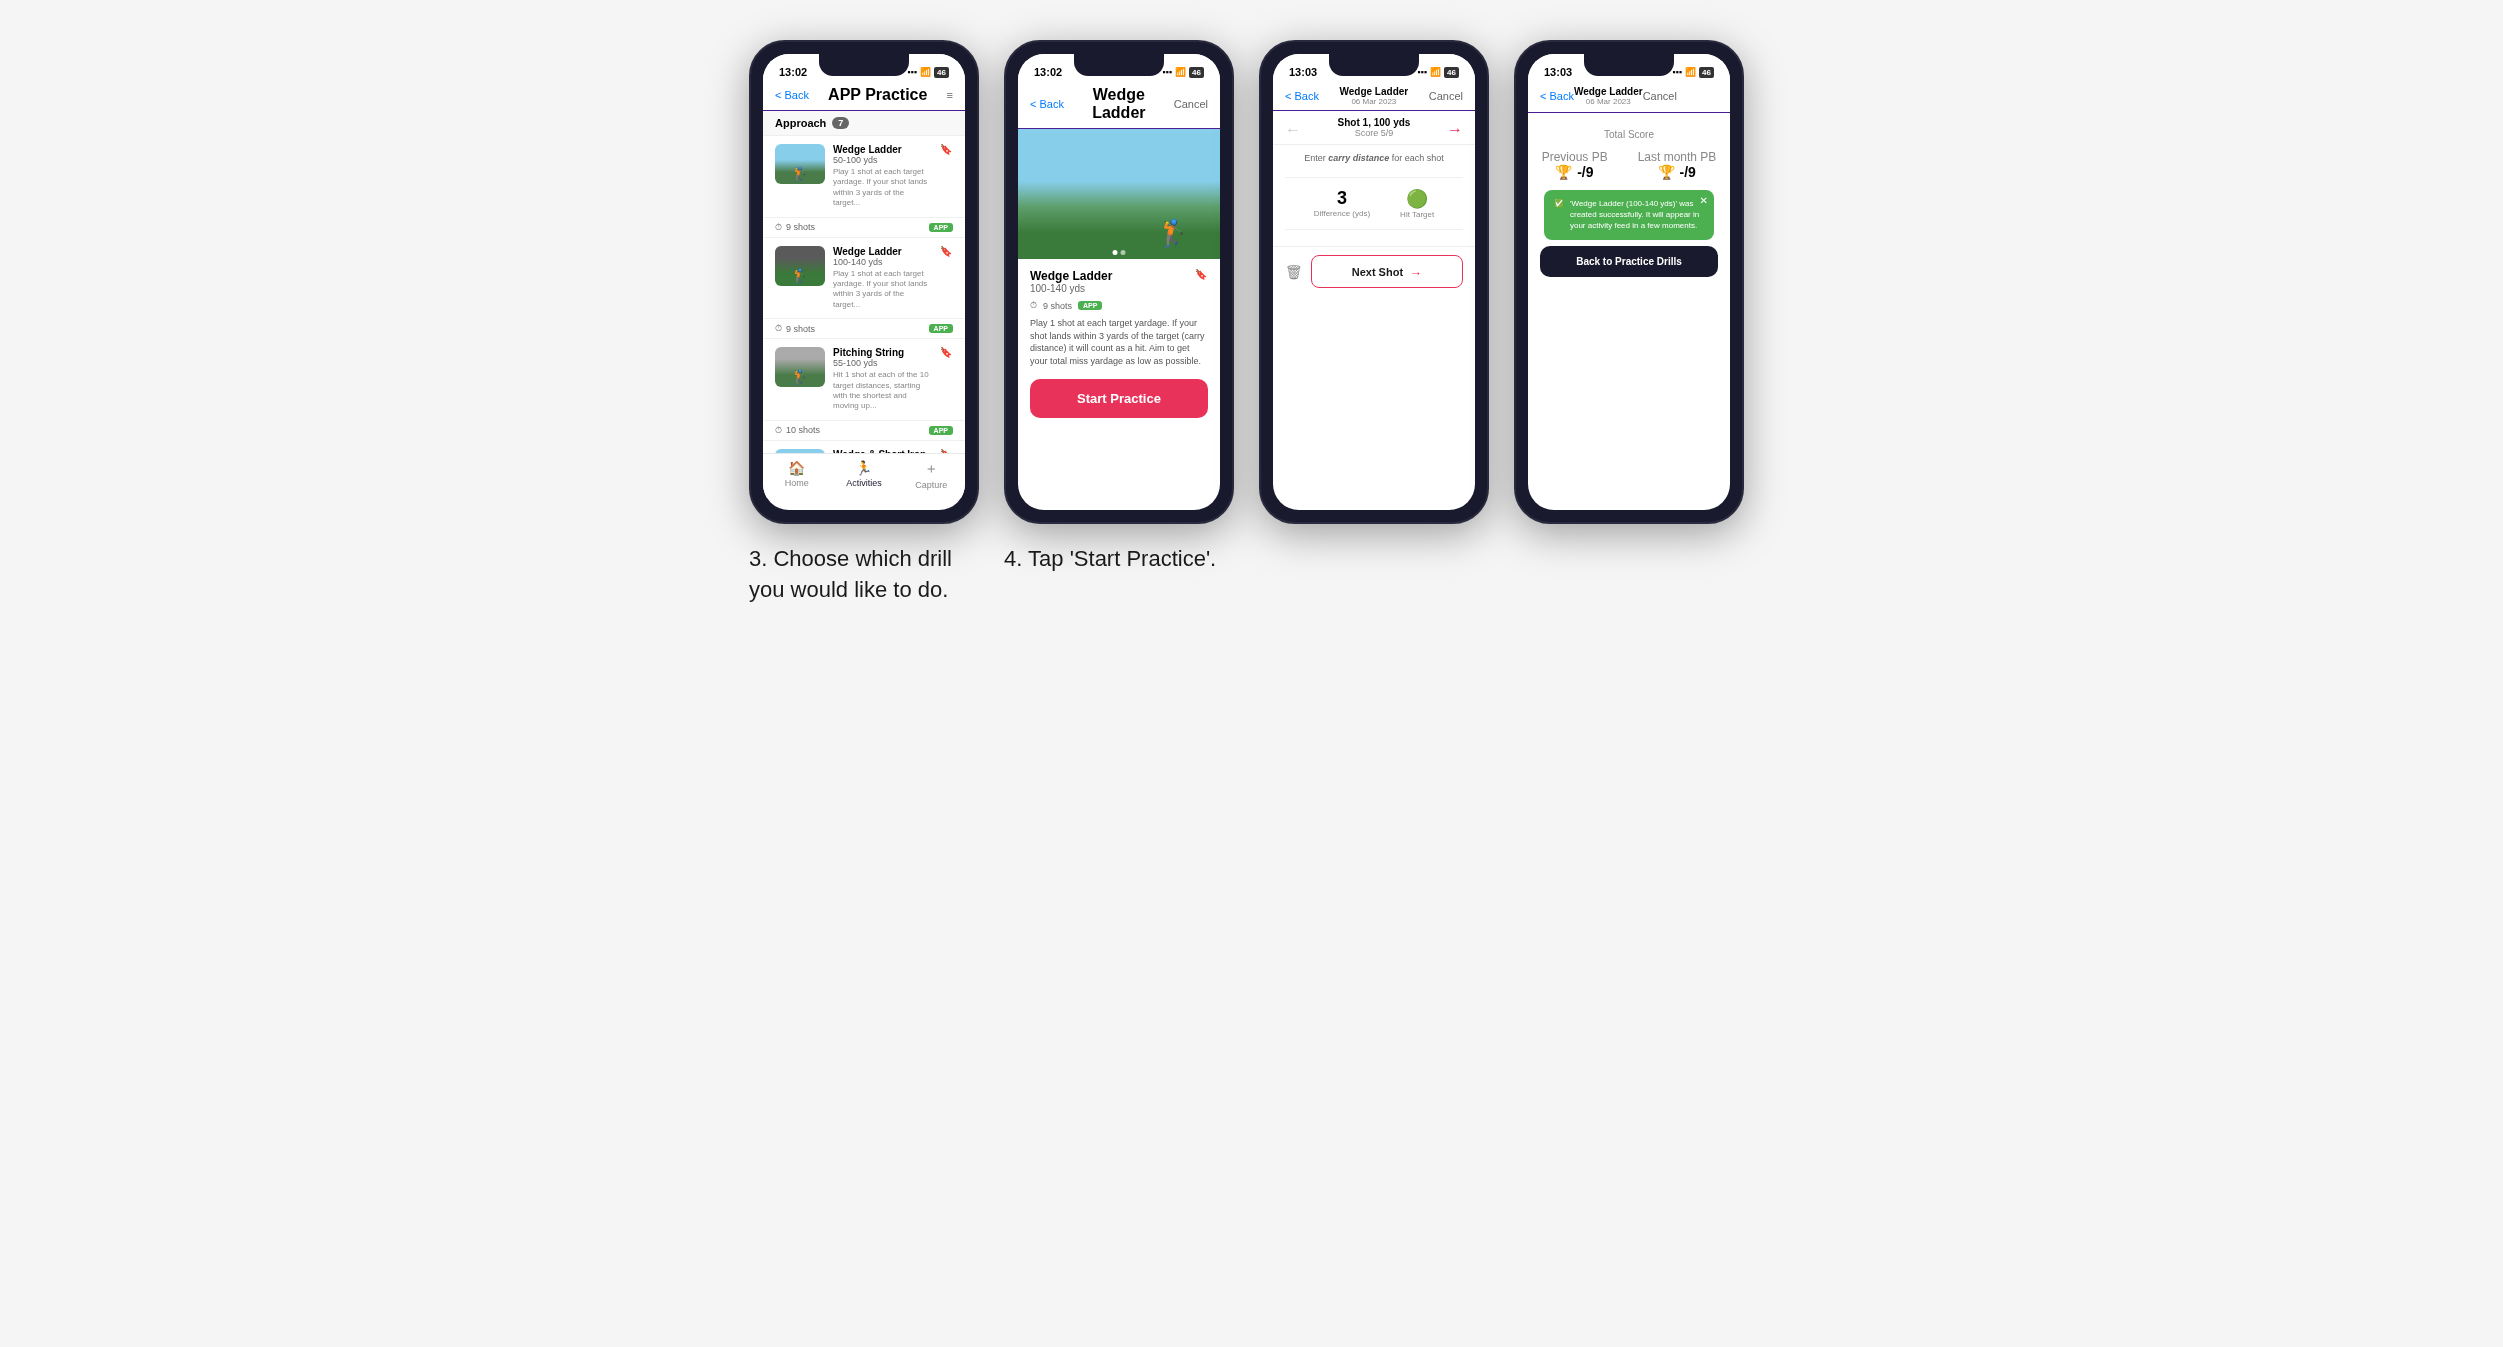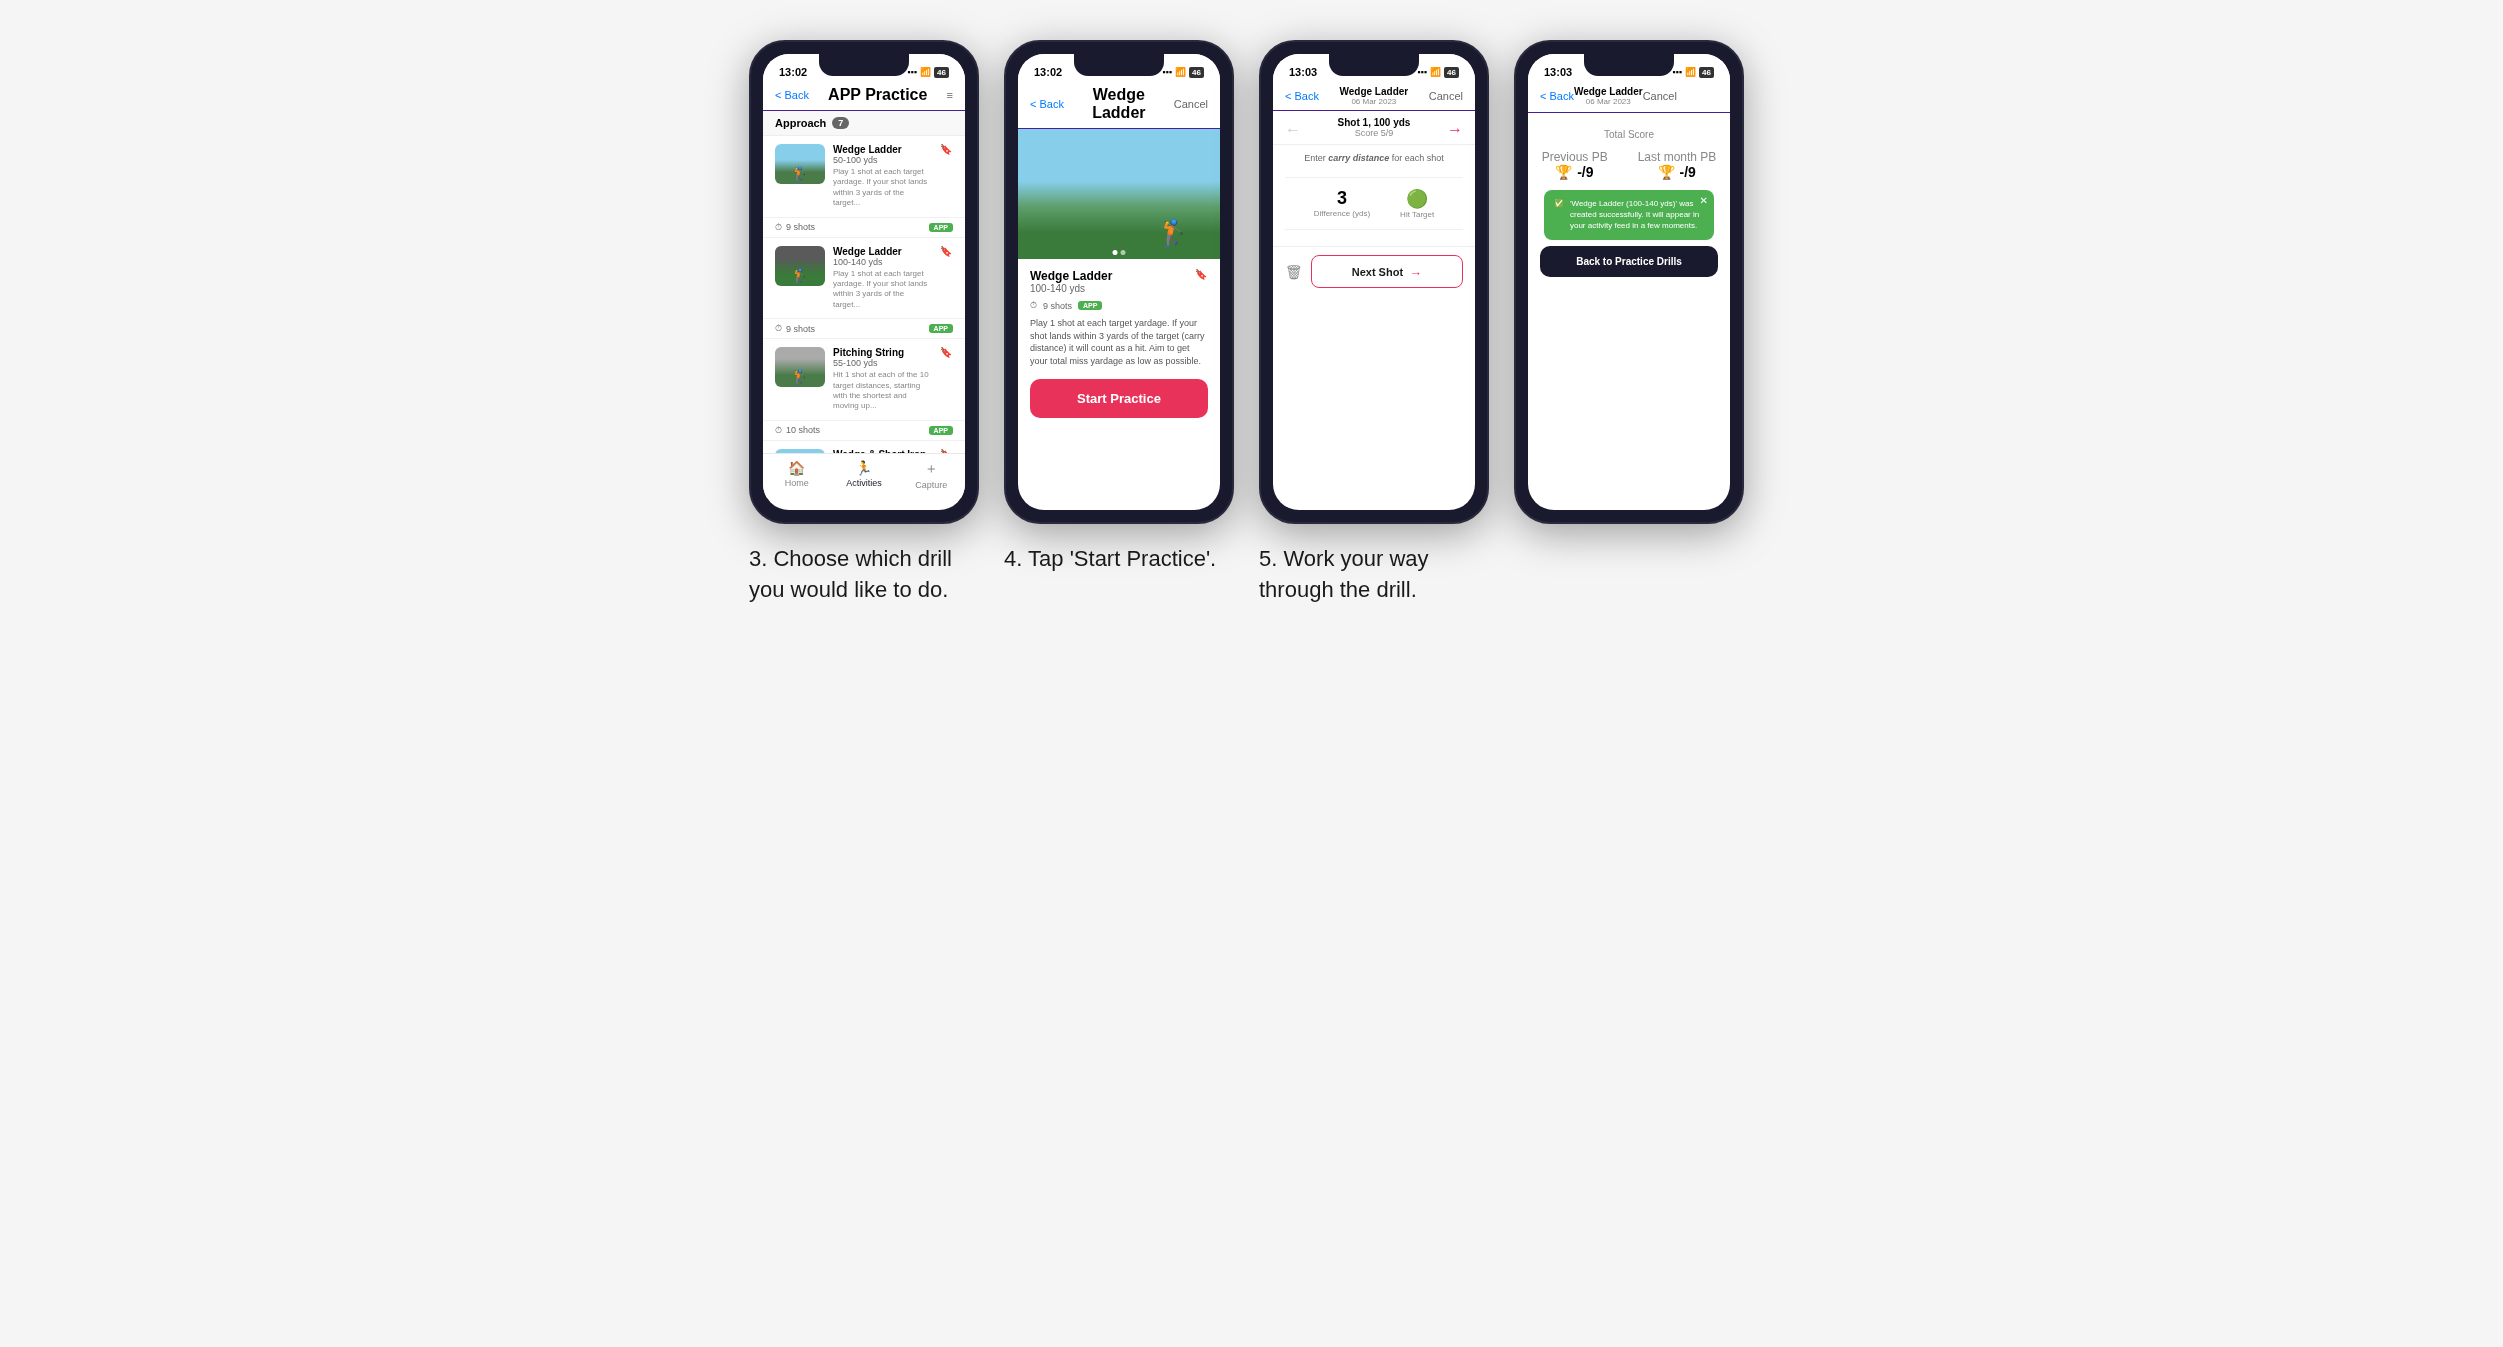--- a/index.html
+++ b/index.html
@@ -609,21 +609,20 @@
           <div class="p3-bottom-row">
             <span class="p3-trash">🗑</span>
             <div class="p3-next-btn">
               <span>Next Shot</span>
               <span class="p3-next-arrow">→</span>
             </div>
           </div>
         </div>
       </div>
     </div>
-    <div class="caption">5. Work your way through the drill.</div>
   </div>
 
   <div class="phone-section">
     <div class="phone">
       <div class="phone-notch"></div>
       <div class="phone-screen">
         <div class="screen-inner">
           <div class="status-bar">
             <span class="status-time">13:03</span>
             <span class="status-icons">

